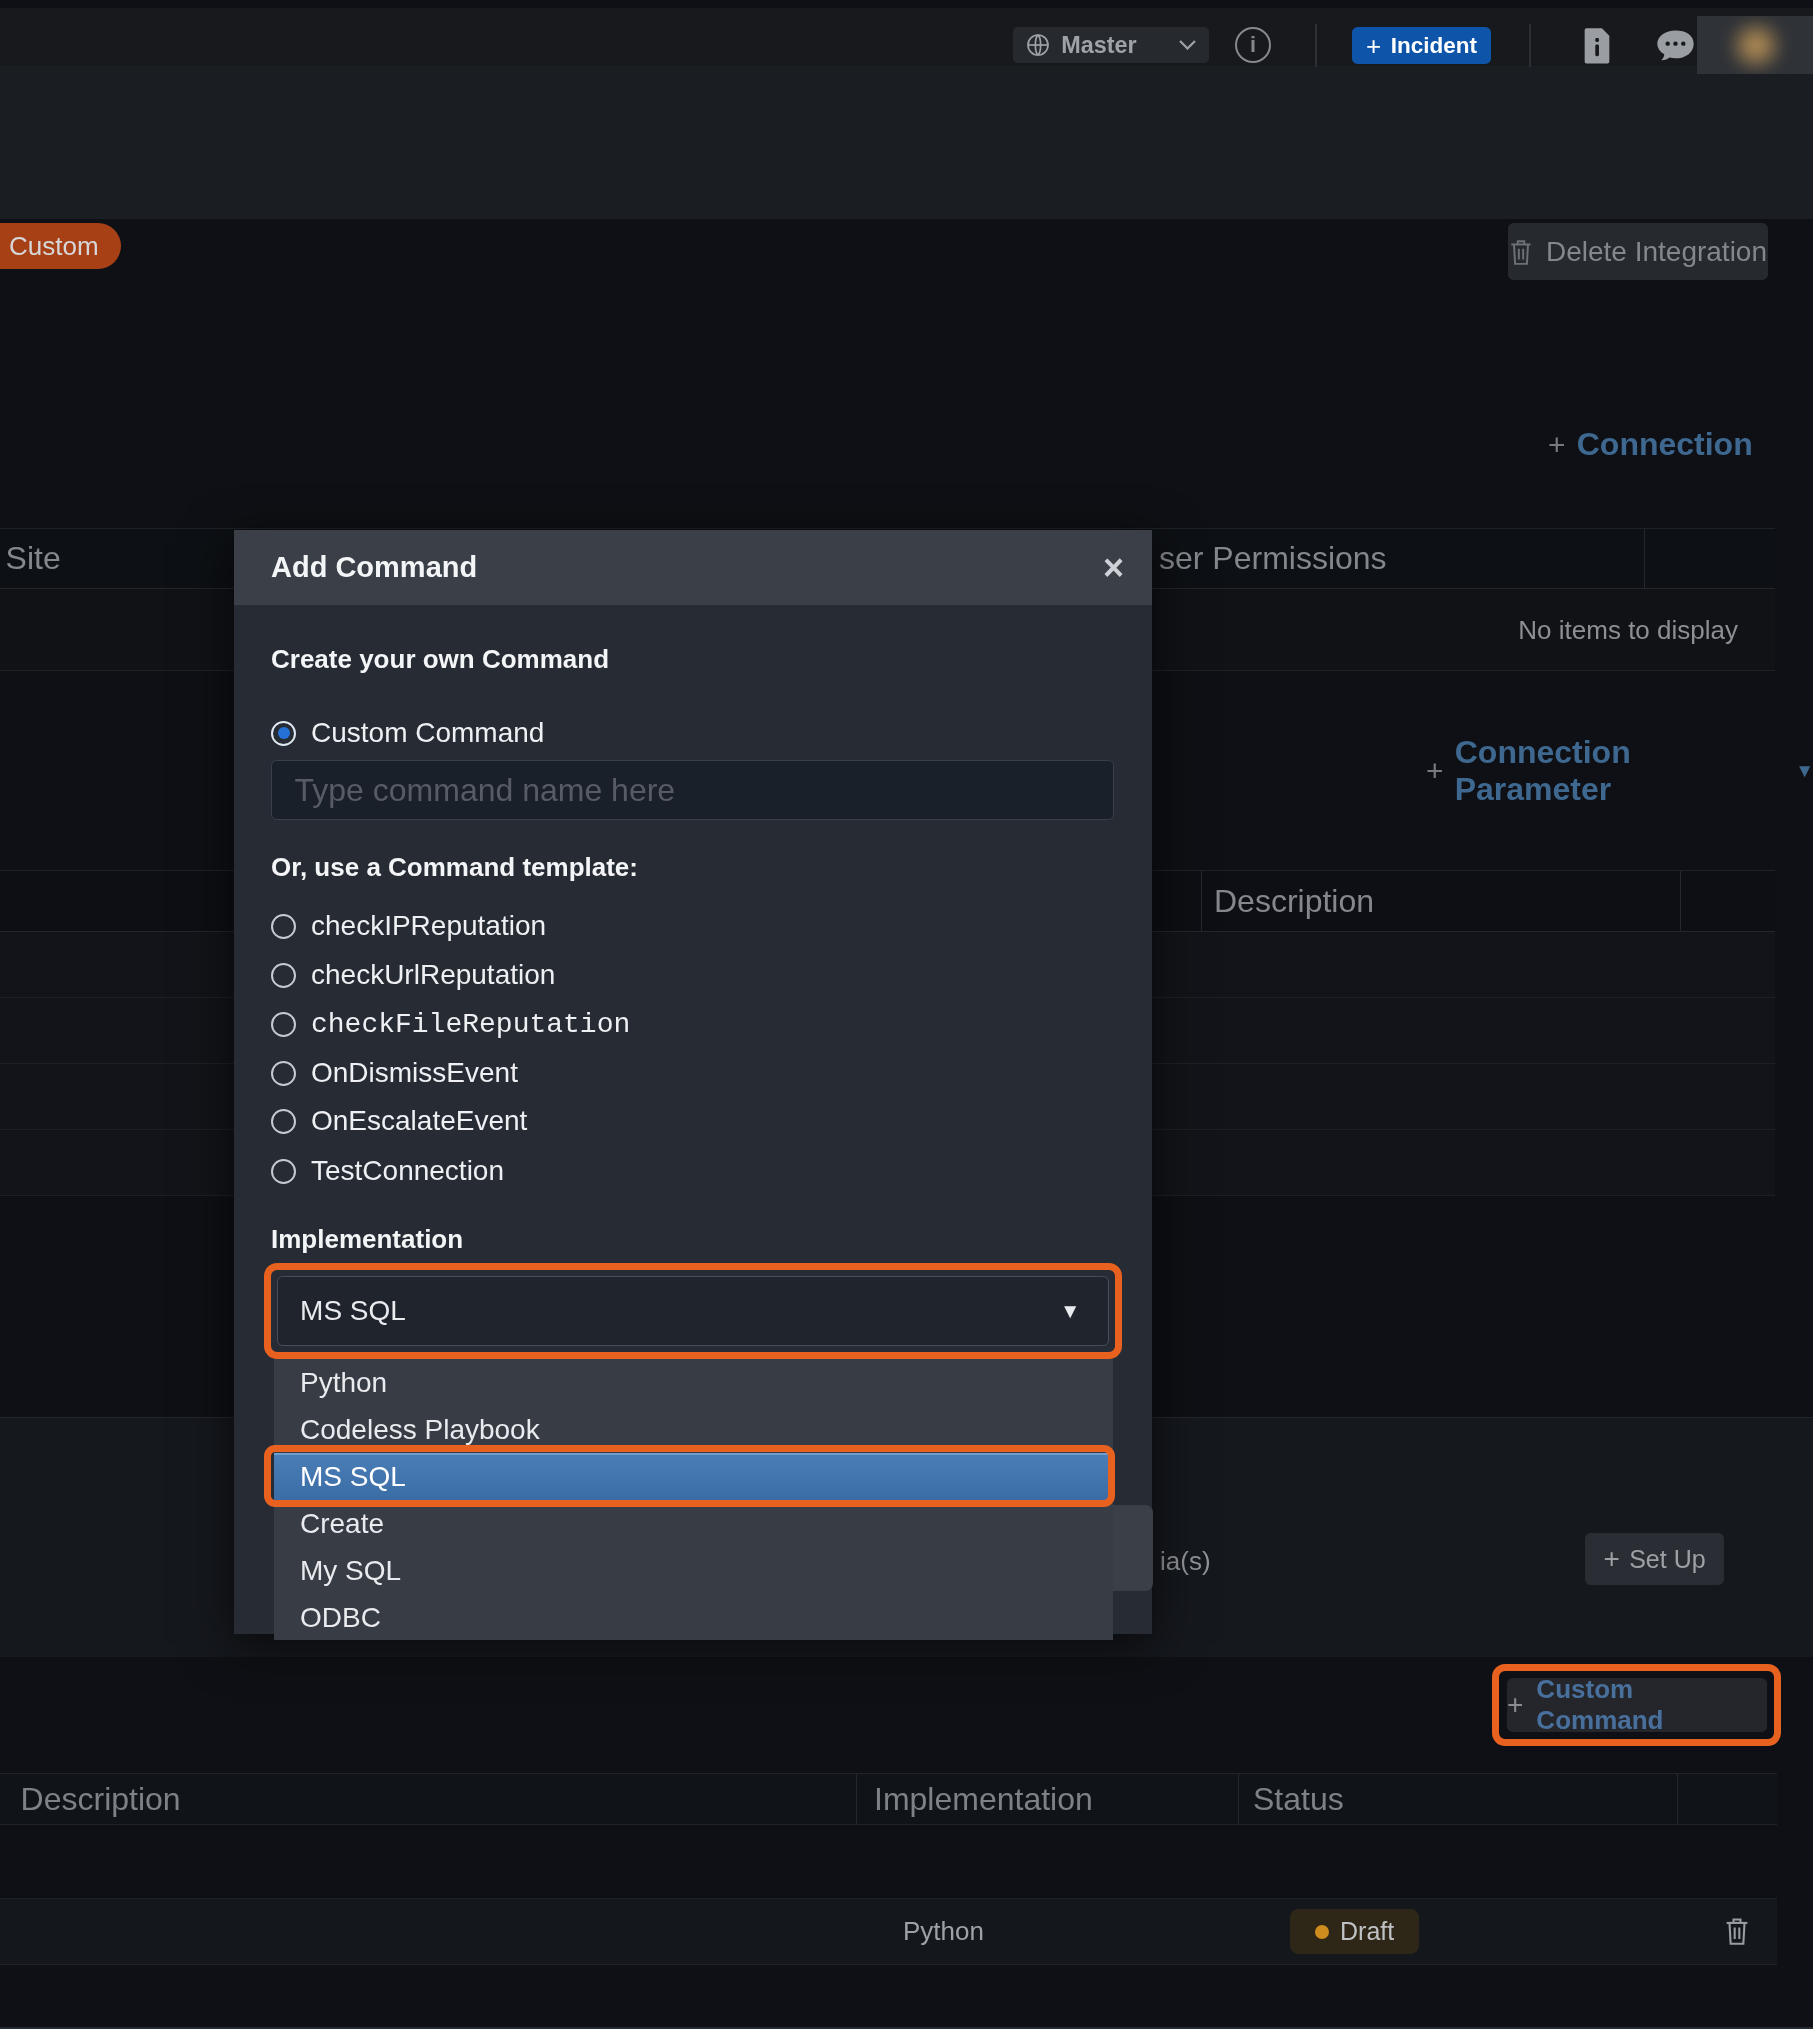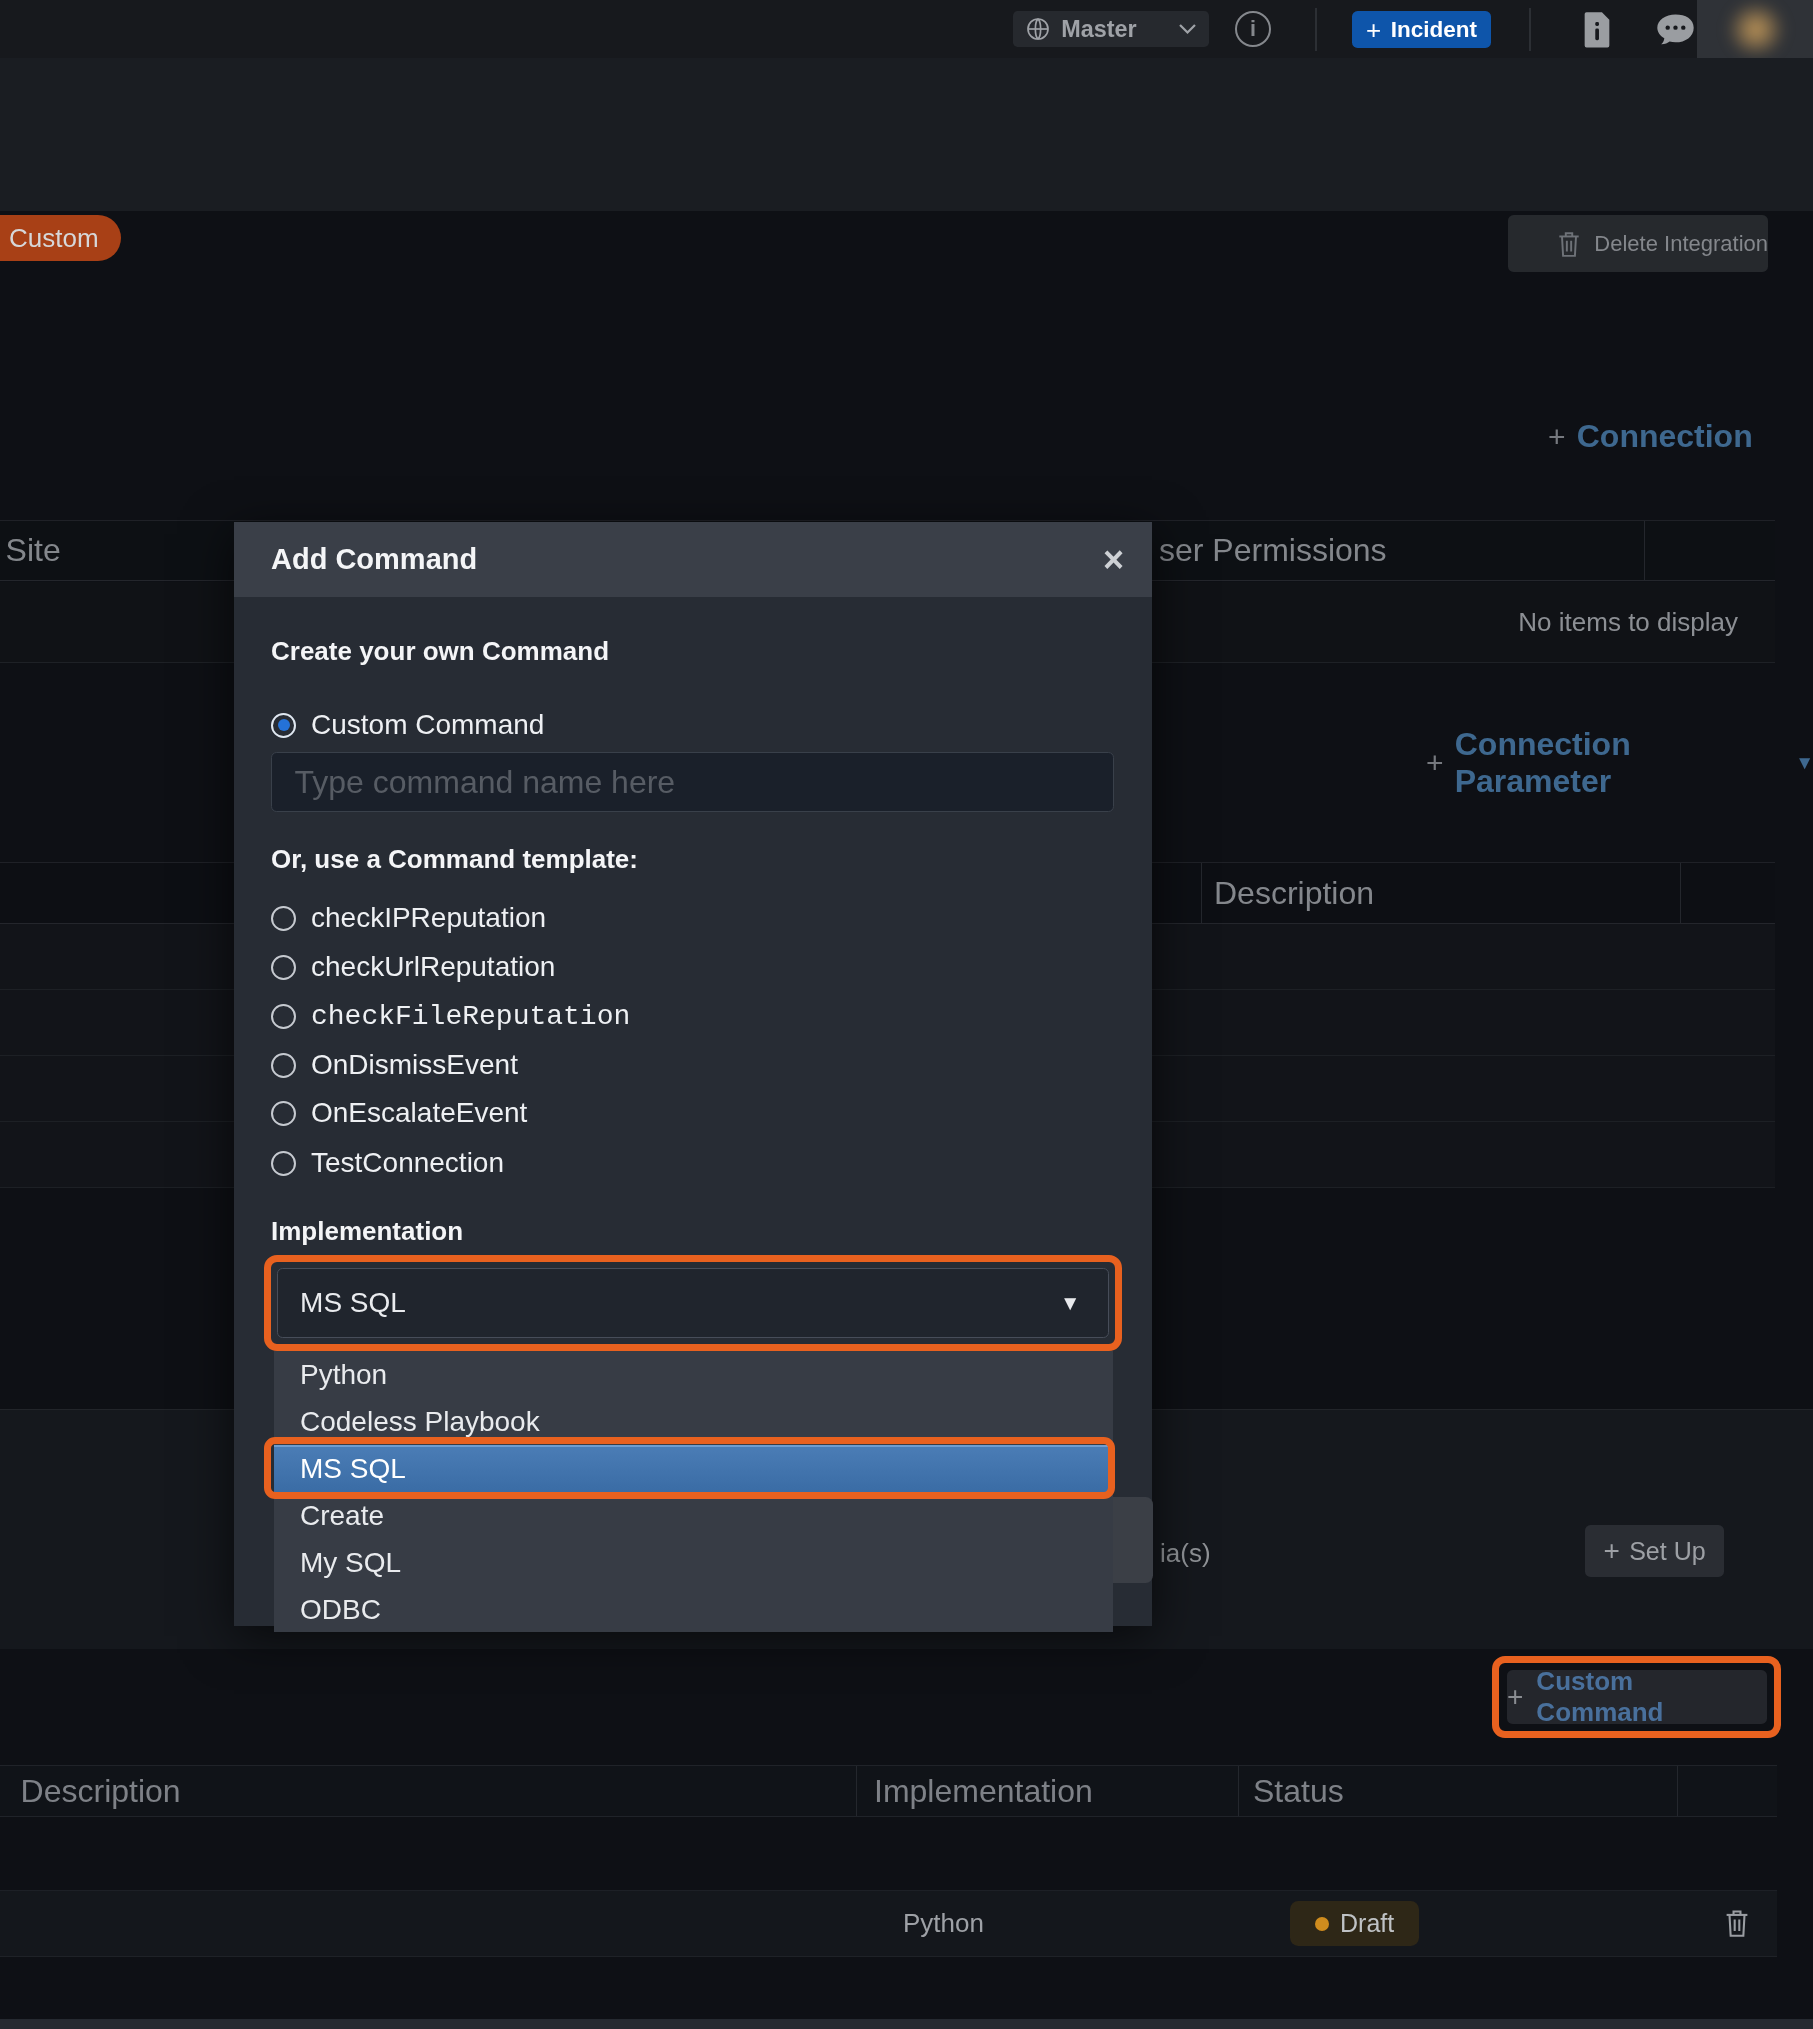--- a/index.html
+++ b/index.html
@@ -1,18 +1,18 @@
 <!DOCTYPE html>
 <html style="font-size:15px"><head>
 <meta charset="utf-8">
 <style>
   * { margin:0; padding:0; box-sizing:border-box; }
   body { background:#000; font-family:"Liberation Sans", sans-serif; }
   #screen { position:relative; width:1814px; height:2029px; background:#0e1015; overflow:hidden; }
-  .abs { position:absolute; }
+  .abs { position:absolute;margin-top:8px; }
 
   
   .topbar { left:0; top:0; width:1814px; height:58px; background:#17191d; z-index:6; }
   .master-btn { left:1013px; top:11.2px; width:196px; height:36px; background:#26292e; border-radius:4.7px;
     display:flex; align-items:center; gap:11.2px; padding:0 13px; color:#9fa2a7; font-size:23.4px; font-weight:700; }
   .master-btn .grow { flex:1; }
   .info-btn { left:1235px; top:11.2px; width:36px; height:36px; border:2.8px solid #85888d; border-radius:50%;
     color:#85888d; display:flex; align-items:center; justify-content:center; font-size:21.5px; font-weight:700; }
   .tb-divider { top:7.5px; width:1.9px; height:43px; background:#2c2f34; }
   .incident-btn { left:1352px; top:11.2px; width:139px; height:37px; background:#0e55aa; border-radius:5.6px;
@@ -21,21 +21,21 @@
   .avatar-panel { left:1697px; top:0; width:117px; height:58px; background:#2f3237; overflow:hidden; }
   .avatar-blob { position:absolute; left:26px; top:3.7px; width:66px; height:51px; border-radius:50%;
     background:radial-gradient(circle at 50% 50%, rgba(206,160,92,.95), rgba(206,160,92,0) 70%); filter:blur(6.6px); }
 
   .band { left:0; top:58px; width:1814px; height:153px; background:#1a1d22; }
 
   
   .custom-badge { left:-32px; top:215px; height:46px; padding:0 22.5px 0 41px; background:#a84016; border-radius:23.4px;
     display:flex; align-items:center; color:#d6d7d9; font-size:26px; }
   .delete-btn { left:1508px; top:215px; width:260px; height:57px; background:#26292d; border-radius:5.6px;
-    display:flex; align-items:center; justify-content:flex-end; gap:13px; color:#84878c; font-size:22px; }
+    display:flex; align-items:center; justify-content:center; gap:13px; color:#84878c; font-size:28px; }
   .link-row { display:flex; align-items:center; gap:11.2px; }
   .link-plus { color:#76797f; font-size:30px; font-weight:400; line-height:1; }
   .link-text { color:#3e688f; font-size:32px; font-weight:700; }
   .link-caret { color:#3e688f; font-size:19px; margin-left:13px; }
 
   .t1-header { left:0; top:520px; width:1775px; height:61px; background:#0d1014;
     border-top:0.9px solid #1f2127; border-bottom:0.9px solid #24262c; }
   .th-text { position:absolute; top:0; height:100%; display:flex; align-items:center; color:#84878c; font-size:32px; }
   .vdiv { position:absolute; top:0; width:0.9px; height:100%; background:#24272d; }
   .t1-row { left:0; top:582px; width:1775px; height:81px; background:#101216; border-bottom:0.9px solid #1e2126;

